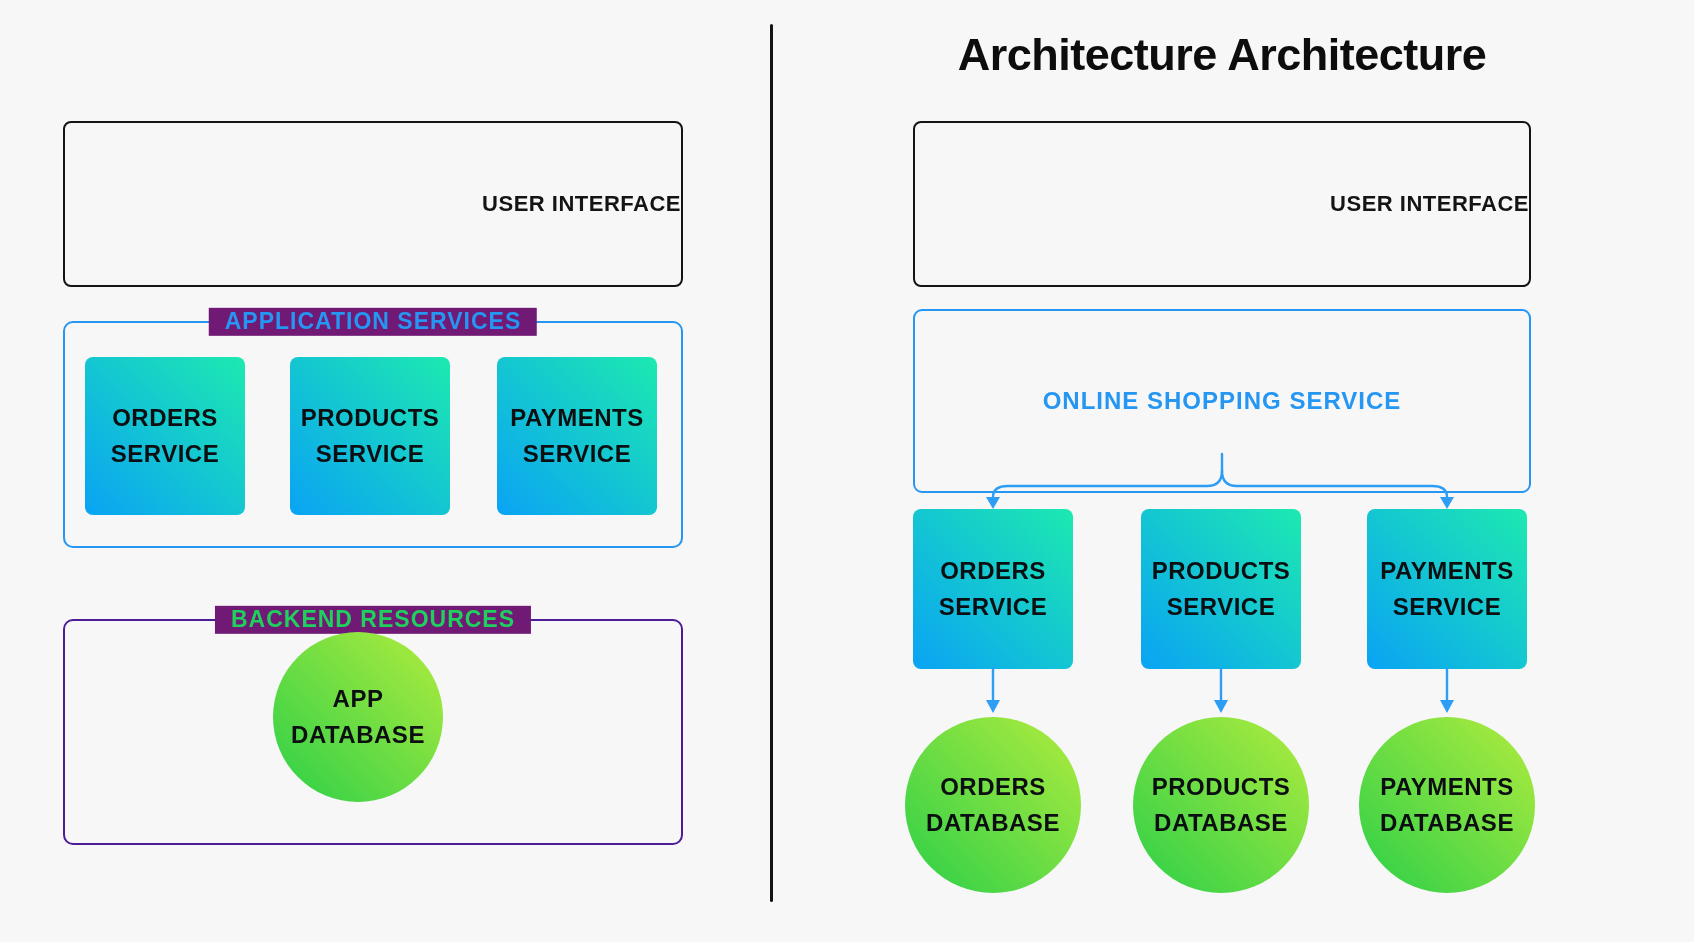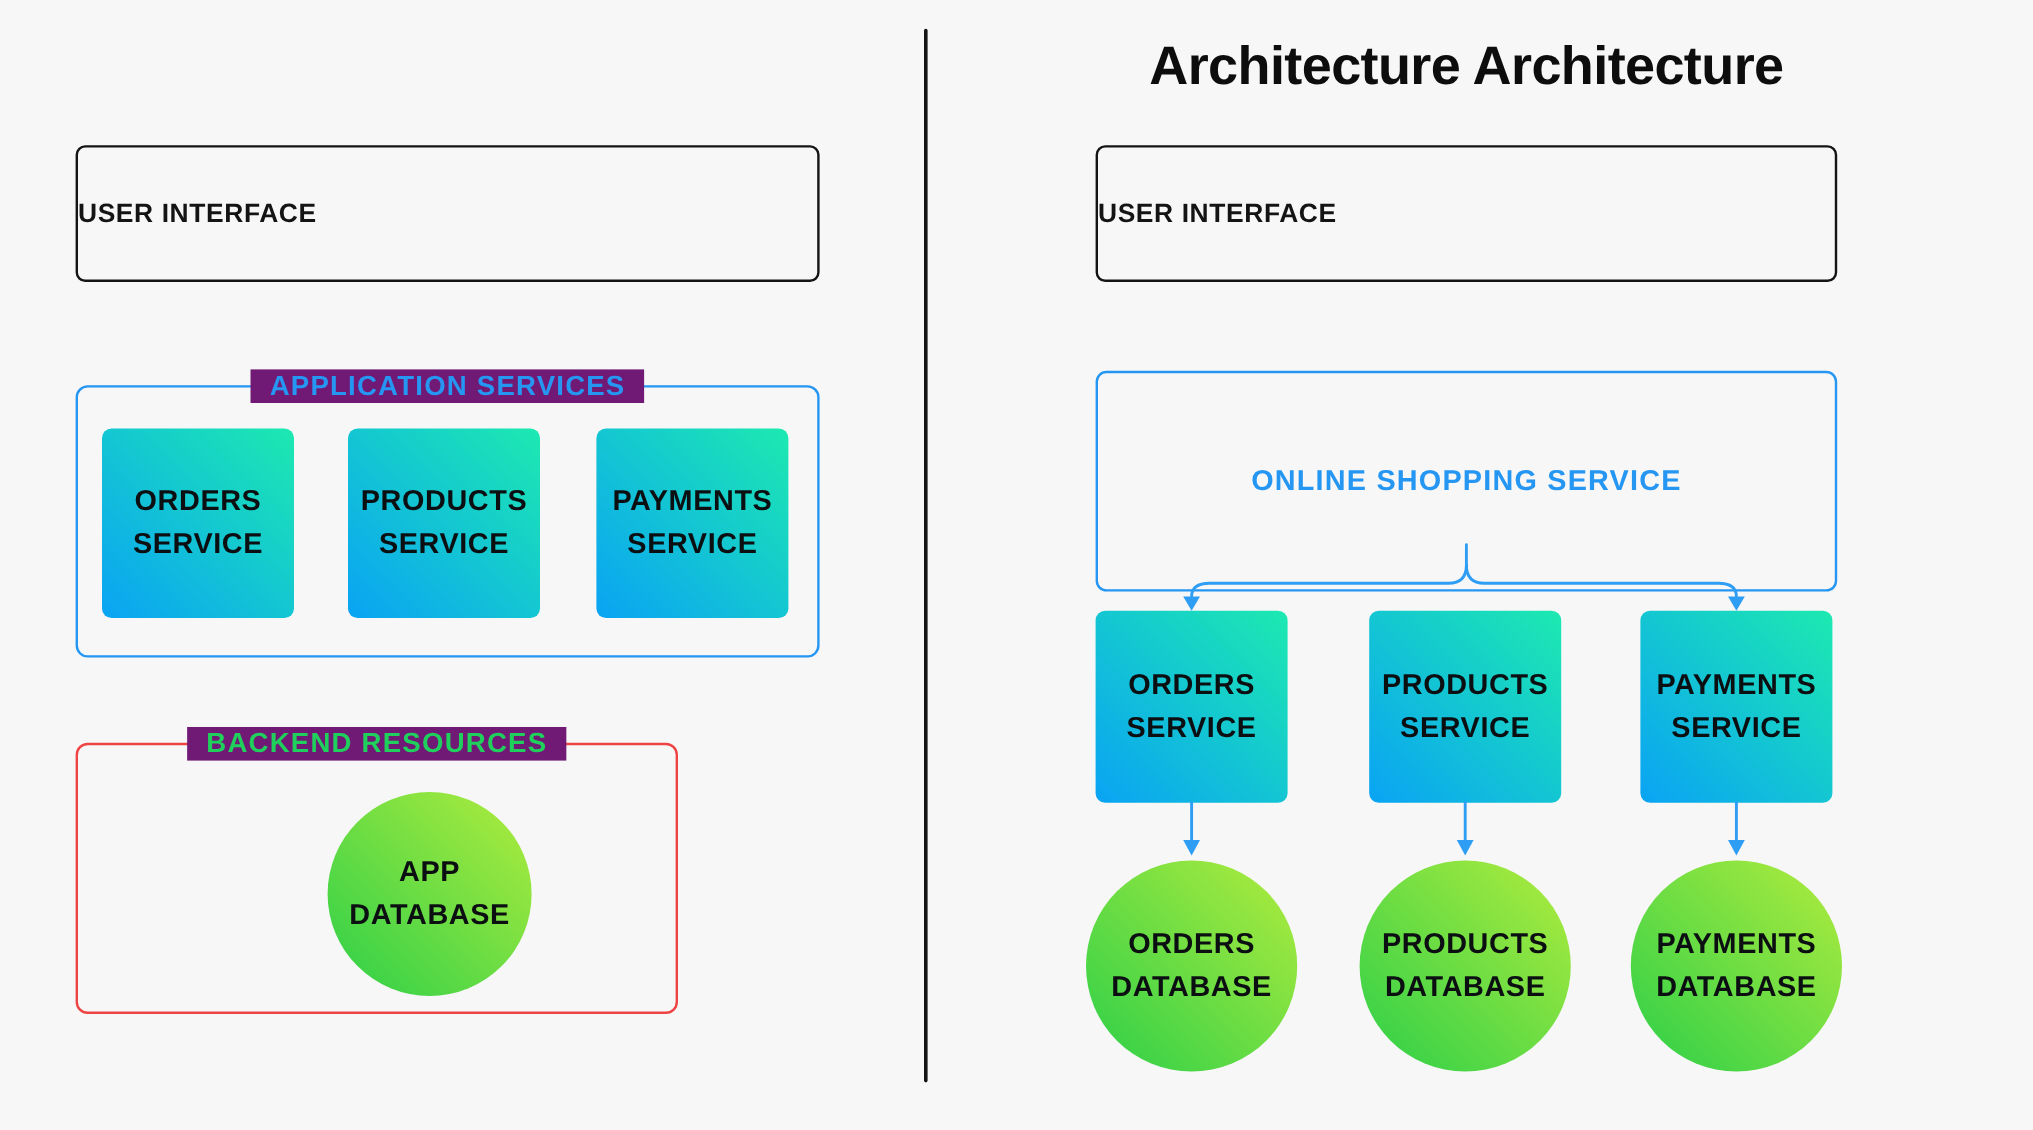--- a/index.html
+++ b/index.html
@@ -9,29 +9,29 @@
   }
   .abs{position:absolute;box-sizing:border-box;}
   .panel-title{
     top:32px;text-align:center;font-size:45px;font-weight:800;
     letter-spacing:-0.5px;color:#0d0d0d;line-height:1;
   }
   .title-left{left:63px;width:620px;}
   .title-right{left:913px;width:618px;}
   .divider{left:770px;top:24px;width:3px;height:878px;background:#141414;border-radius:2px;}
   .ui-box{
-    height:114px;border:2.5px solid #141414;border-radius:8px;
-    display:flex;align-items:center;justify-content:flex-start;background:transparent;
+    height:166px;border:2.5px solid #141414;border-radius:8px;
+    display:flex;align-items:center;justify-content:flex-end;background:transparent;
   }
   .ui-box-left{left:63px;top:121px;width:620px;}
   .ui-box-right{left:913px;top:121px;width:618px;}
   .ui-label{font-size:22px;font-weight:600;letter-spacing:0.5px;color:#141414;}
   .group-box{border-radius:10px;}
   .group-blue{left:63px;top:321px;width:620px;height:227px;border:2px solid #2596f2;}
-  .group-green{left:63px;top:619px;width:502px;height:226px;border:2px solid #ef4444;}
+  .group-green{left:63px;top:619px;width:620px;height:226px;border:2px solid #4c1d95;}
   .legend{
     position:absolute;top:0;left:50%;transform:translate(-50%,-55%);
     background:#701a75;padding:0 16px;white-space:nowrap;
     font-size:23px;font-weight:700;letter-spacing:1px;line-height:1.2;
   }
   .legend-blue{color:#2596f2;}
   .legend-green{color:#1fd15c;}
   .service-tile{
     width:160px;border-radius:8px;
     background:linear-gradient(to bottom left,#1de9b0,#0aa3f4);
@@ -76,21 +76,21 @@
   <div class="abs service-tile tile-left" style="left:85px;">ORDERS
 SERVICE</div>
   <div class="abs service-tile tile-left" style="left:290px;">PRODUCTS
 SERVICE</div>
   <div class="abs service-tile tile-left" style="left:497px;">PAYMENTS
 SERVICE</div>
 
   <div class="abs group-box group-green">
     <span class="legend legend-green">BACKEND RESOURCES</span>
   </div>
-  <div class="abs db-circle" style="left:273px;top:660px;width:170px;height:170px;">APP
+  <div class="abs db-circle" style="left:273px;top:632px;width:170px;height:170px;">APP
 DATABASE</div>
 
   <div class="abs ui-box ui-box-right">
     <span class="ui-label">USER INTERFACE</span>
   </div>
 
   <div class="abs gateway-box">ONLINE SHOPPING SERVICE</div>
 
   <div class="abs service-tile tile-right" style="left:913px;">ORDERS
 SERVICE</div>

